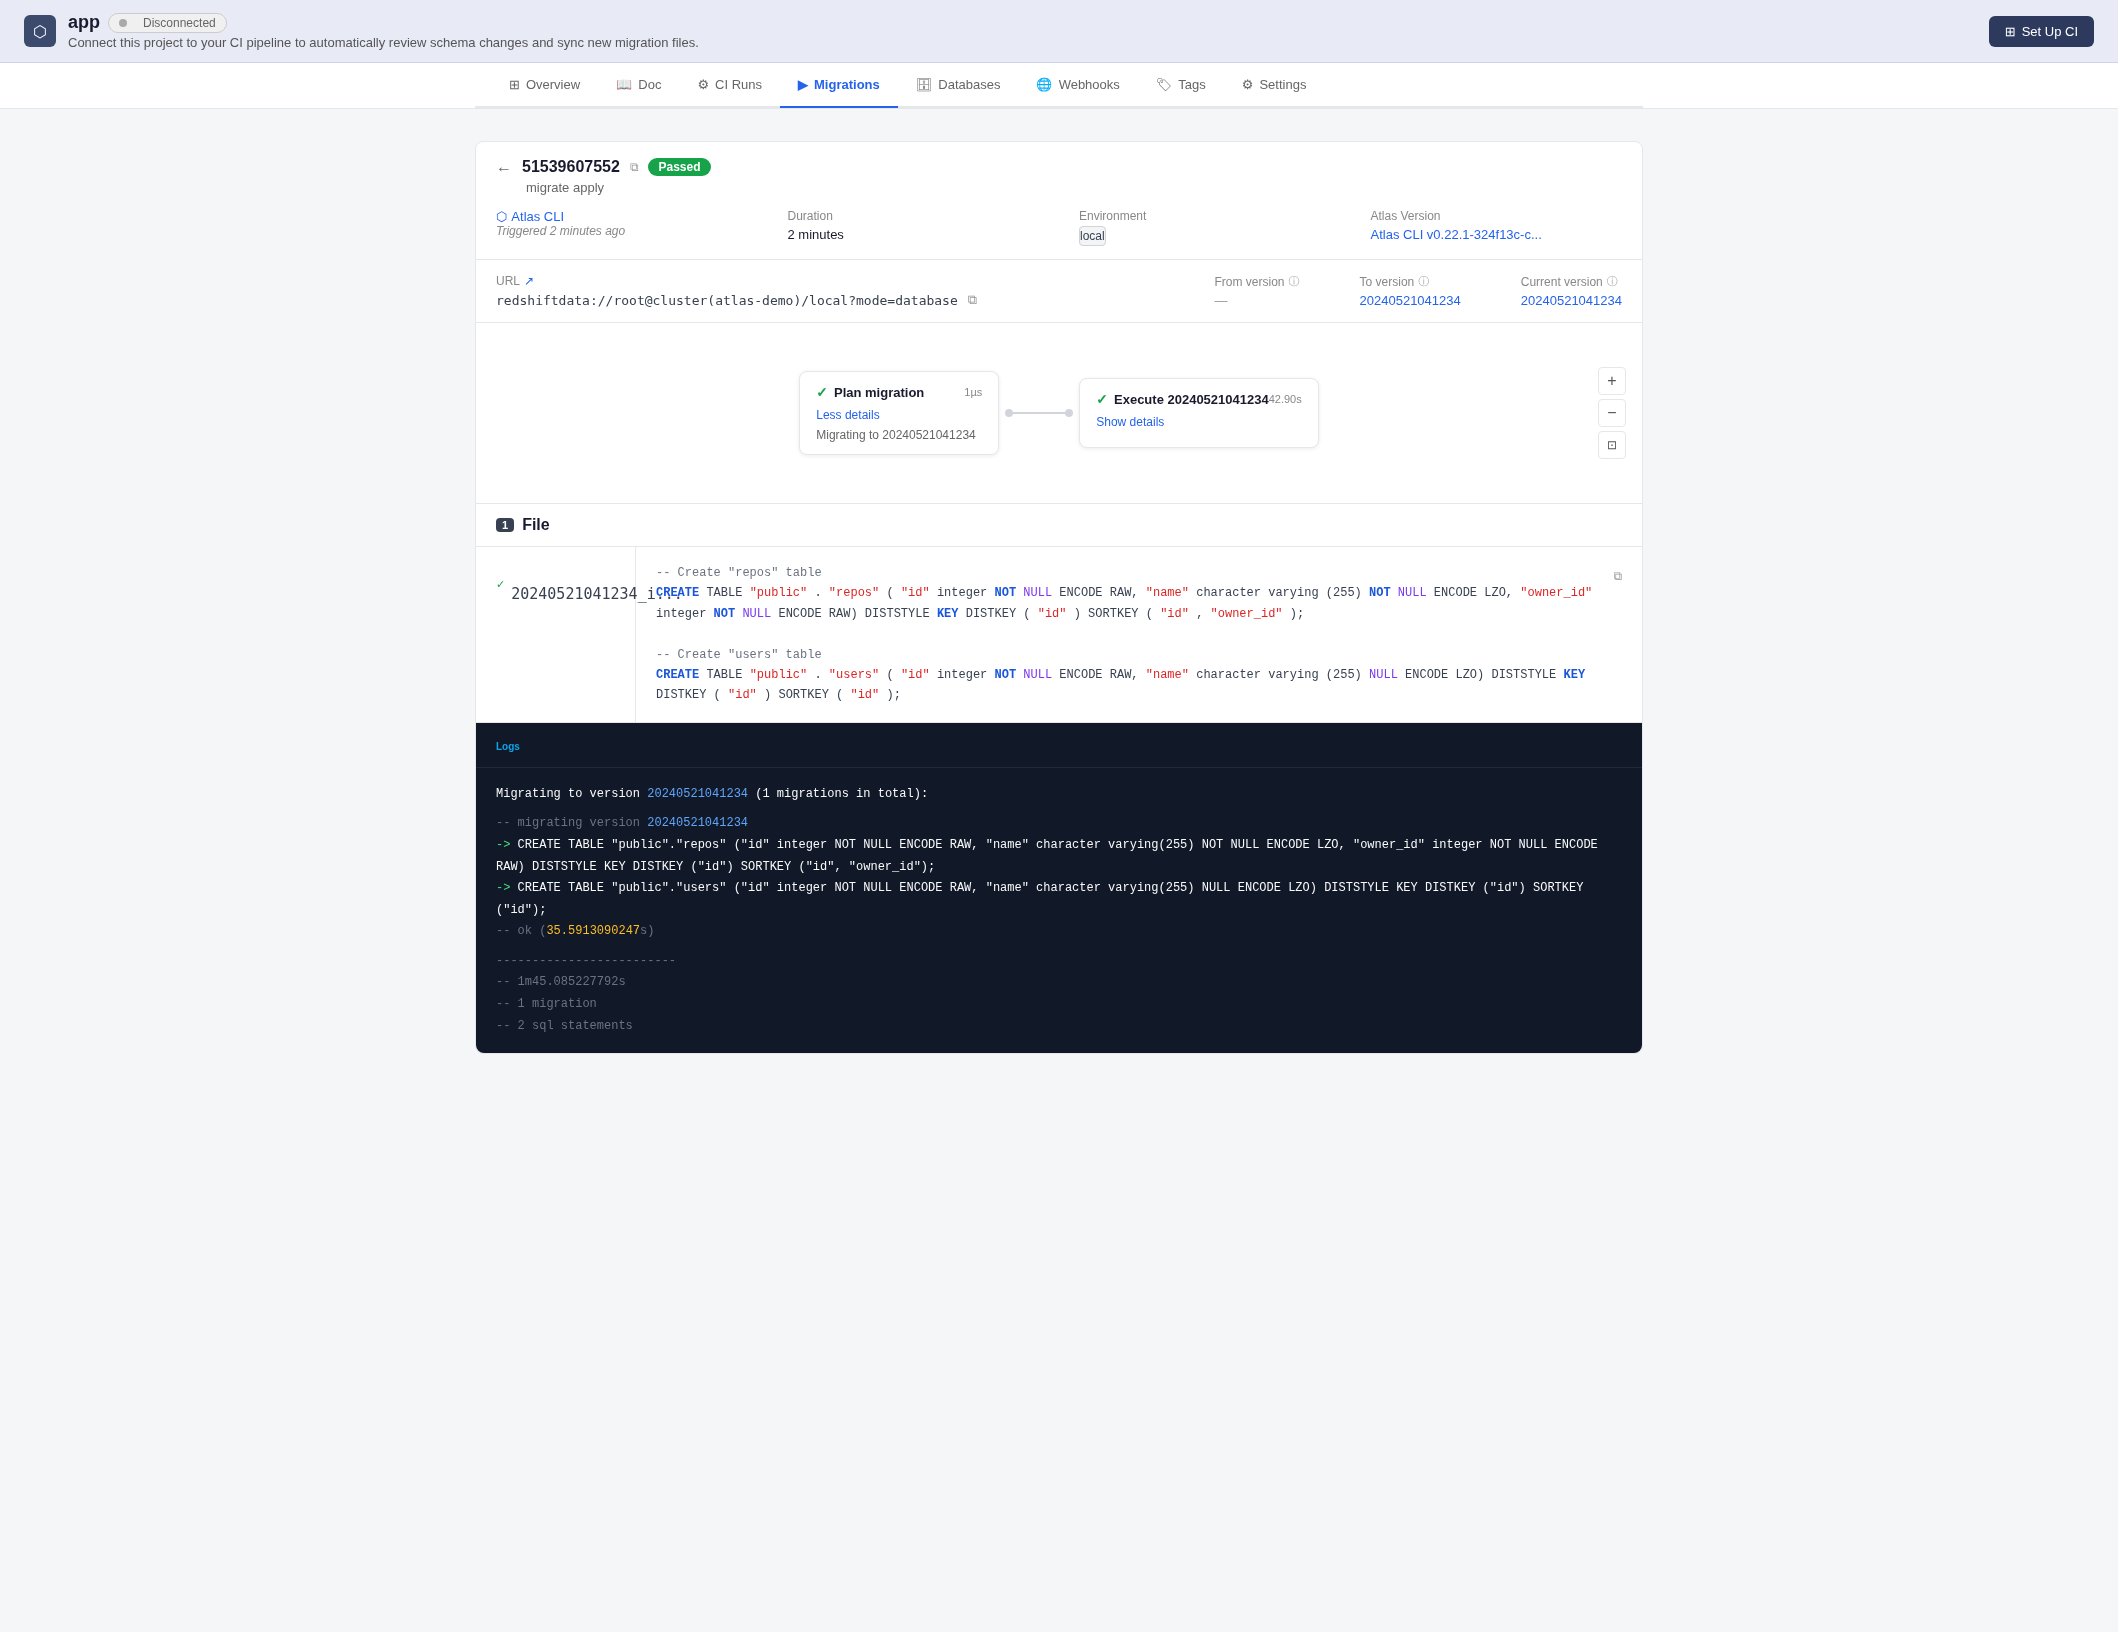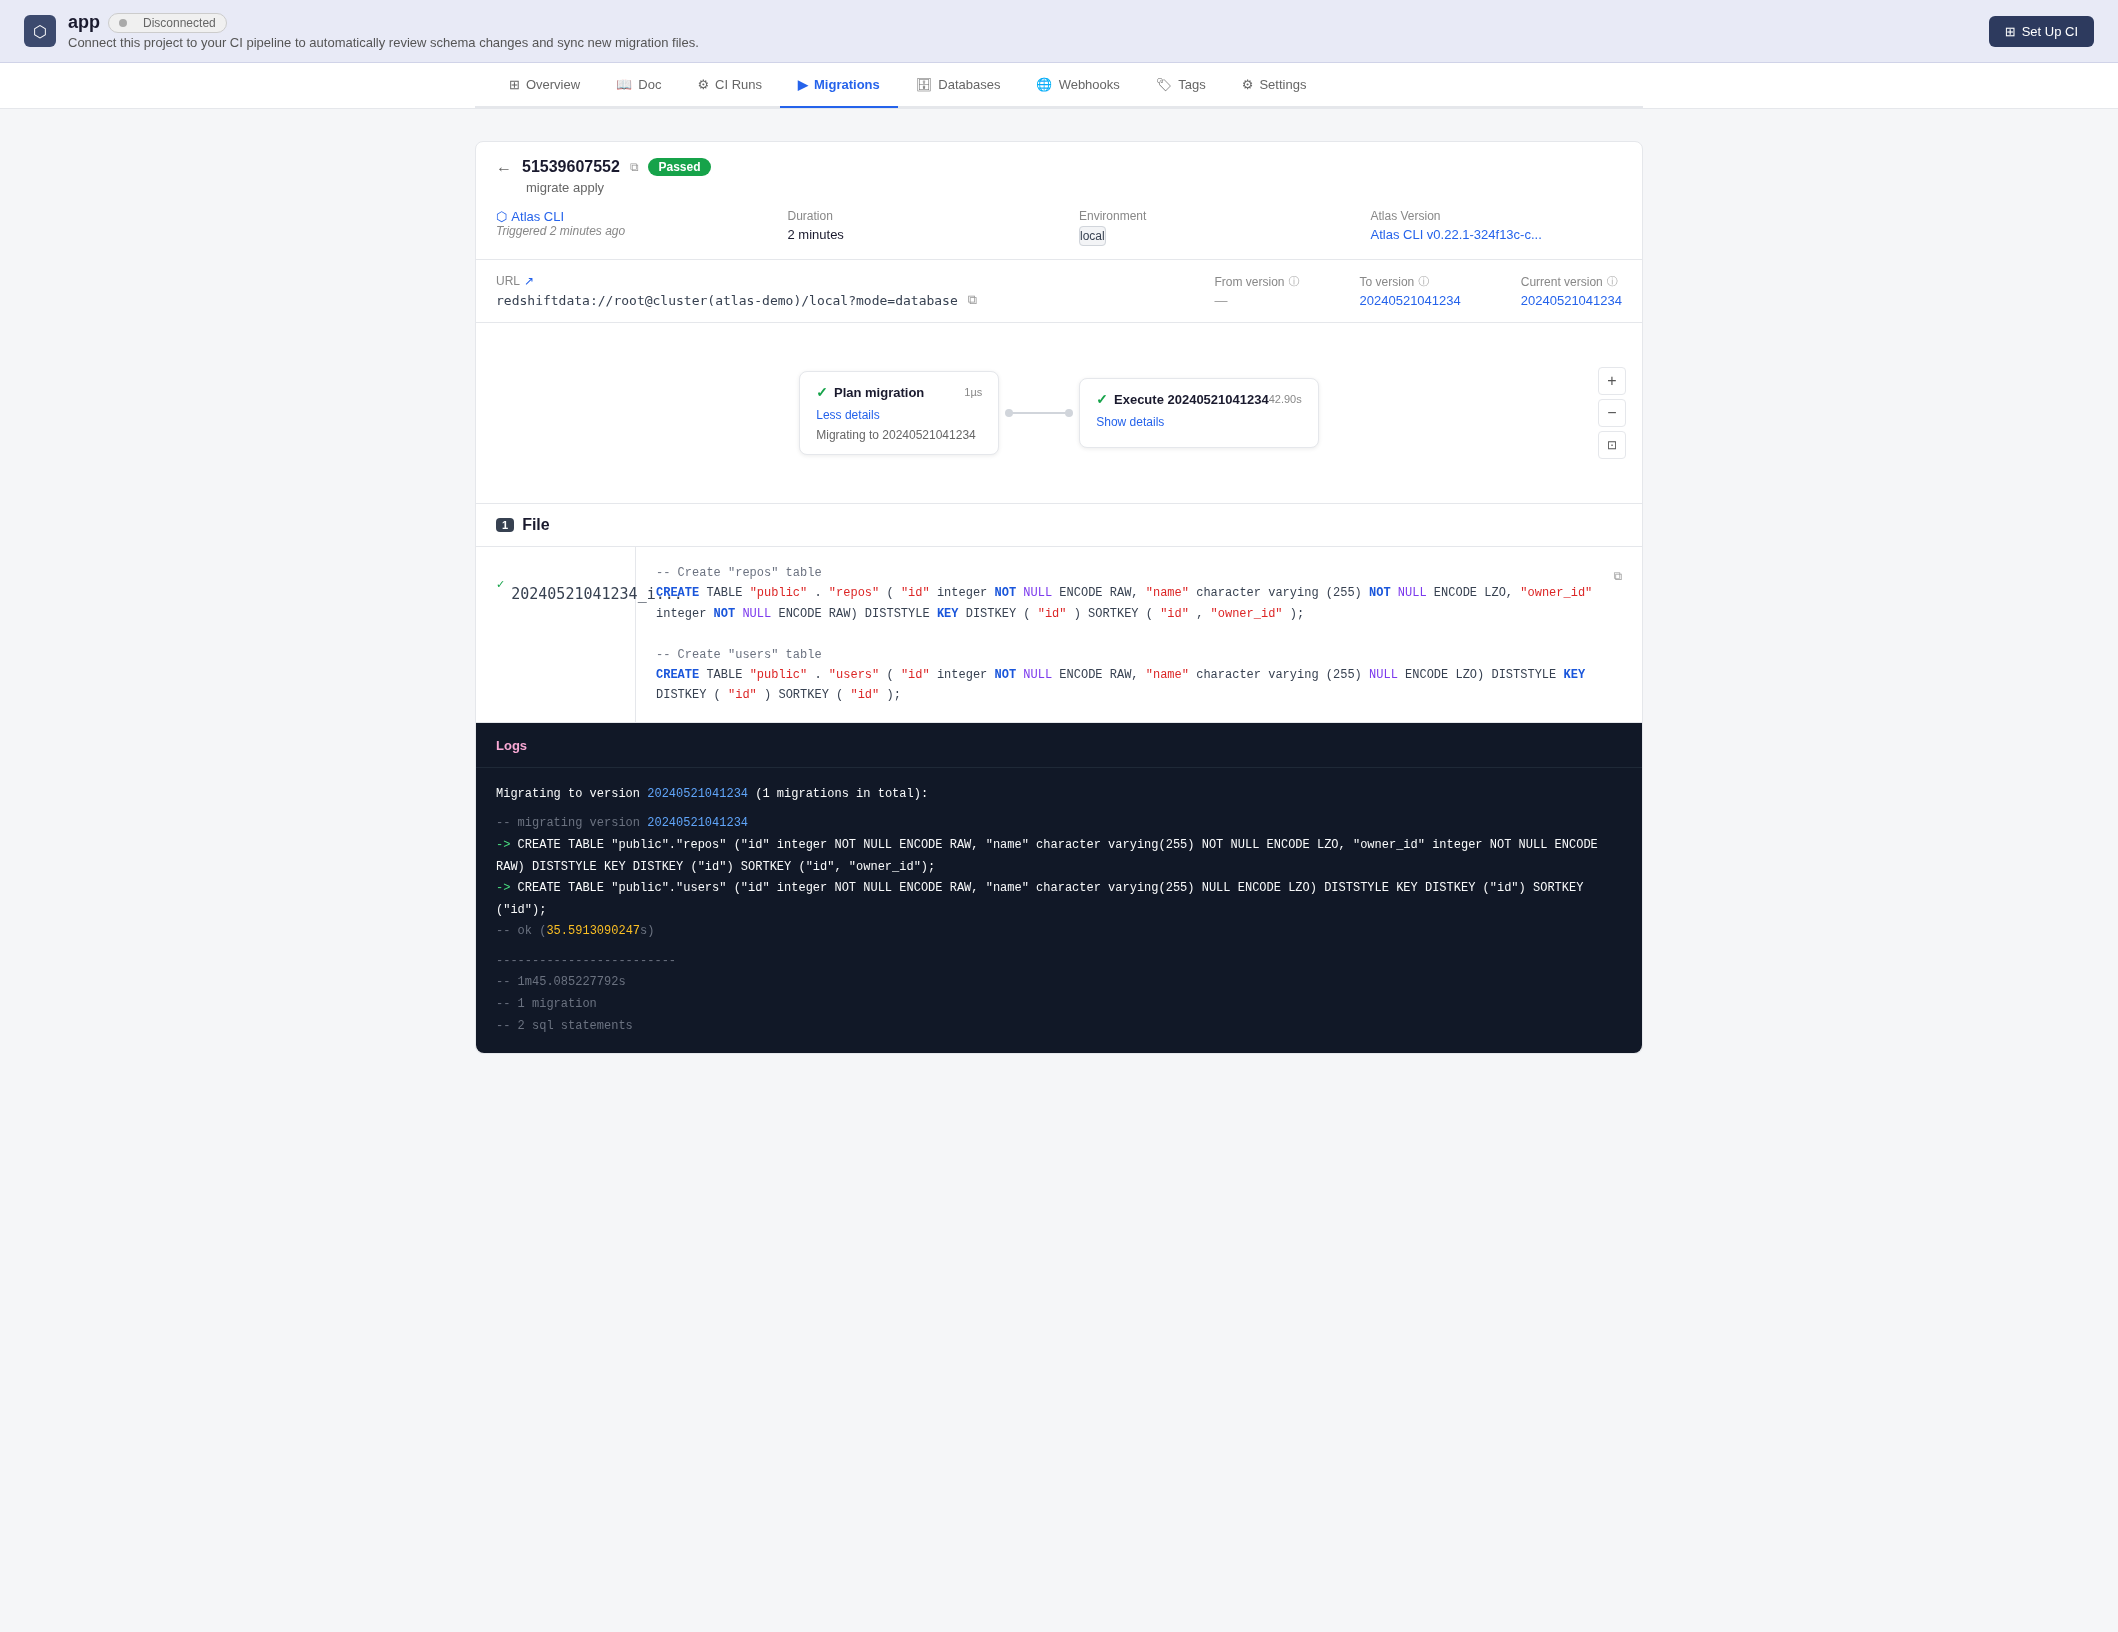--- a/index.html
+++ b/index.html
@@ -88,21 +88,21 @@
     .code-comment { color: #6b7280; }
     .code-keyword { color: #1a56db; font-weight: 700; text-align: right; }
     .code-string { color: #dc2626; }
     .code-type { color: #374151; }
     .code-null { color: #7c3aed; }
     .copy-code-btn { color: #999; cursor: pointer; float: right; margin-top: 4px; }
 
     
     .logs-section { background: #111827; border-radius: 0 0 8px 8px; margin-top: 0; }
     .logs-header { padding: 14px 20px; border-bottom: 1px solid #1f2937; }
-    .logs-title { color: #f9a8d4; font-size: 13px; font-weight: 600; }
+    .logs-title { color: #0ea5e9; font-size: 10px; font-weight: 600; }
     .logs-body { padding: 16px 20px; font-family: 'Courier New', monospace; font-size: 12px; line-height: 1.8; color: #d1d5db; }
     .log-line { margin: 0; }
     .log-green { color: #4ade80; }
     .log-blue { color: #60a5fa; }
     .log-yellow { color: #fbbf24; }
     .log-white { color: #f9fafb; }
     .log-comment { color: #6b7280; }
     .log-spacer { height: 8px; }
   </style>
 </head>

